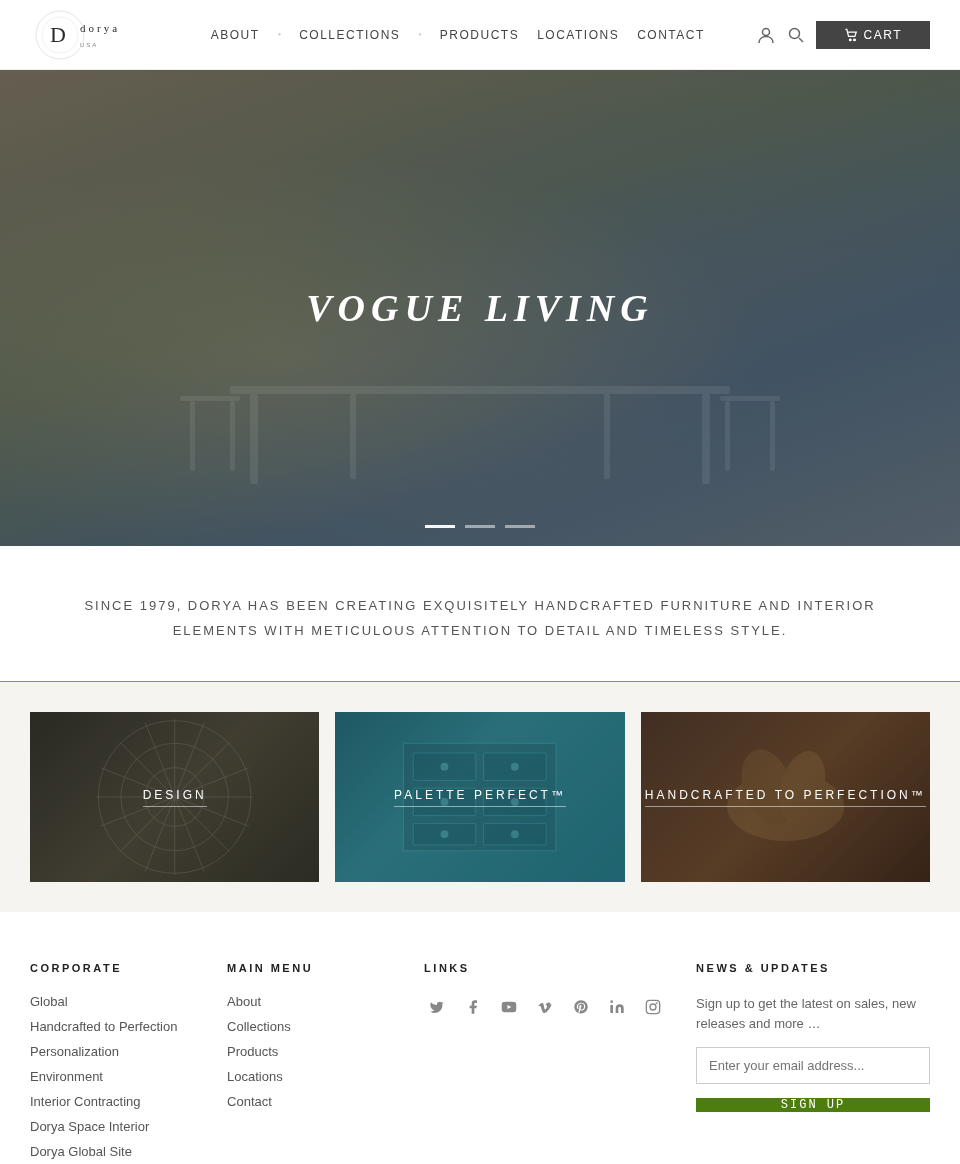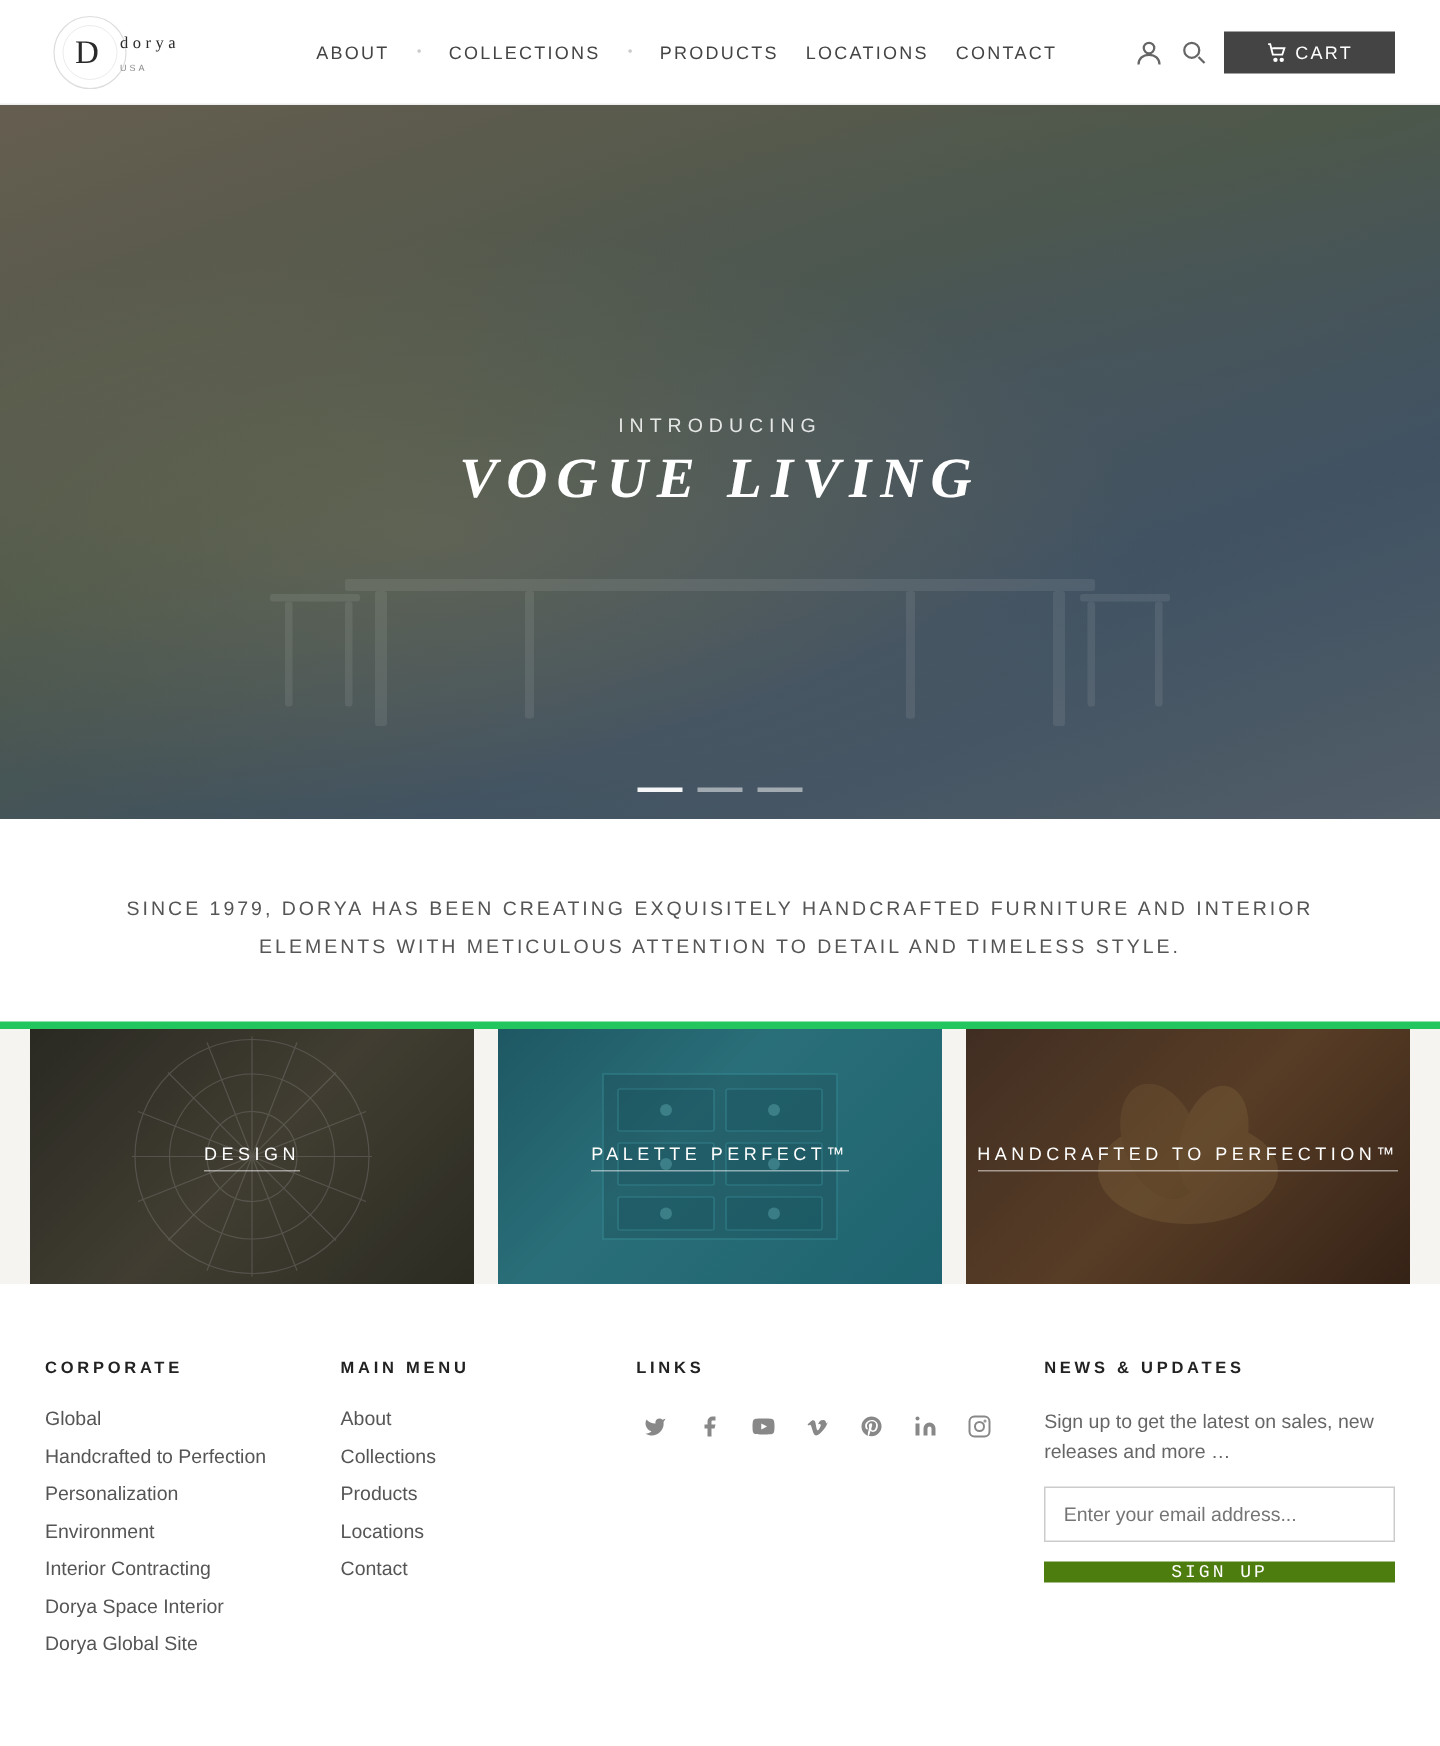--- a/index.html
+++ b/index.html
@@ -128,34 +128,35 @@
       background: rgba(255,255,255,0.5);
     }
     .hero-dot.active {
       background: rgba(255,255,255,0.95);
     }
 
     
     .tagline-section {
       padding: 48px 80px 38px;
       text-align: center;
-      border-bottom: 5px solid #22c55e;
+      border-bottom: 1px solid #22c55e;
     }
     .tagline-text {
       font-family: 'Helvetica Neue', Arial, sans-serif;
       font-size: 13px;
       letter-spacing: 2px;
       line-height: 1.9;
       text-transform: uppercase;
       color: #555;
     }
 
     
     .tiles-section {
       background: #f5f4f0;
+      padding: 30px;
       display: flex;
       gap: 16px;
       justify-content: center;
     }
     .tile {
       position: relative;
       width: 296px;
       height: 170px;
       overflow: hidden;
       cursor: pointer;
@@ -336,21 +337,20 @@
 
     <rect x="50" y="90" width="60" height="5" fill="#fff" rx="2"></rect>
     <rect x="590" y="90" width="60" height="5" fill="#fff" rx="2"></rect>
     <rect x="60" y="95" width="5" height="70" fill="#fff" rx="2"></rect>
     <rect x="100" y="95" width="5" height="70" fill="#fff" rx="2"></rect>
     <rect x="595" y="95" width="5" height="70" fill="#fff" rx="2"></rect>
     <rect x="640" y="95" width="5" height="70" fill="#fff" rx="2"></rect>
   </svg>
 
   <div class="hero-content">
-    <p class="hero-intro">INTRODUCING</p>
     <h1 class="hero-title">VOGUE LIVING</h1>
   </div>
 
   <div class="hero-dots">
     <div class="hero-dot active"></div>
     <div class="hero-dot"></div>
     <div class="hero-dot"></div>
   </div>
 </section>
 

